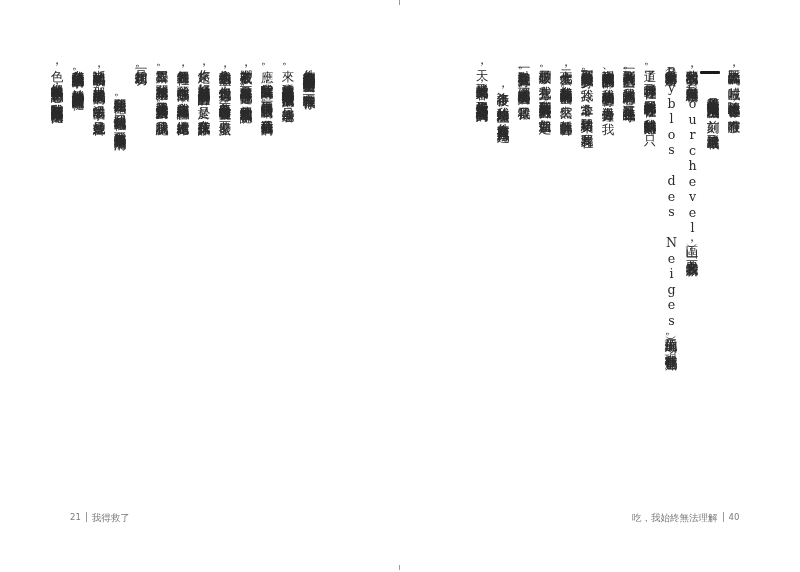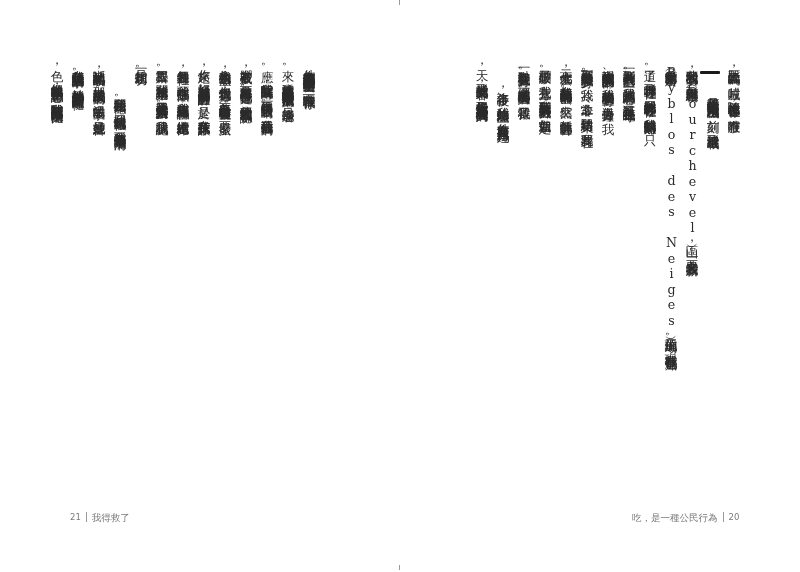--- a/index.html
+++ b/index.html
@@ -118,18 +118,18 @@
     <div class="col" style="left:222px; top:60px;">能看到一片白色的天空。我的胃湧上一陣噁心。狂風在我耳邊咆哮。一</div>
     <div class="col" style="left:201px; top:60px;">場強烈的痺瘓刺穿我的腹部、我的小腿和我的手臂。每過去一分鐘，我</div>
     <div class="col" style="left:180px; top:60px;">感到自己的力量就減少一分。我冷，非常冷。一切即將結束。我將要在</div>
     <div class="col" style="left:159px; top:60px;">二十七歲死去，在我如此熱愛的大自然中死去。突然，一陣低沉的聲音</div>
     <div class="col" style="left:138px; top:60px;">劃破了寂靜。在我上方，我看到一架巨大的直升機，它就如一個定</div>
     <div class="col" style="left:117px; top:60px;">點一樣盤旋在我上方。纜繩的末端還懸著一個人。我得救了。</div>
     <div class="col" style="left:96px; top:82px;">許多年後，我始終無法理解，為什麼在一九八四年八月九日這一</div>
     <div class="col" style="left:75px; top:60px;">天，飛機上的其他乘客，包括飛行員和比布魯斯餐廳經理在內的四人，</div>
 
     <div class="footer" style="left:232px;">
-      <span>吃，是一種公民行為</span>
+      <span>吃，我始終無法理解</span>
       <span class="sep"></span>
-      <span class="num">20</span>
+      <span class="num">40</span>
     </div>
   </div>
 </div>
 
 </body></html>

